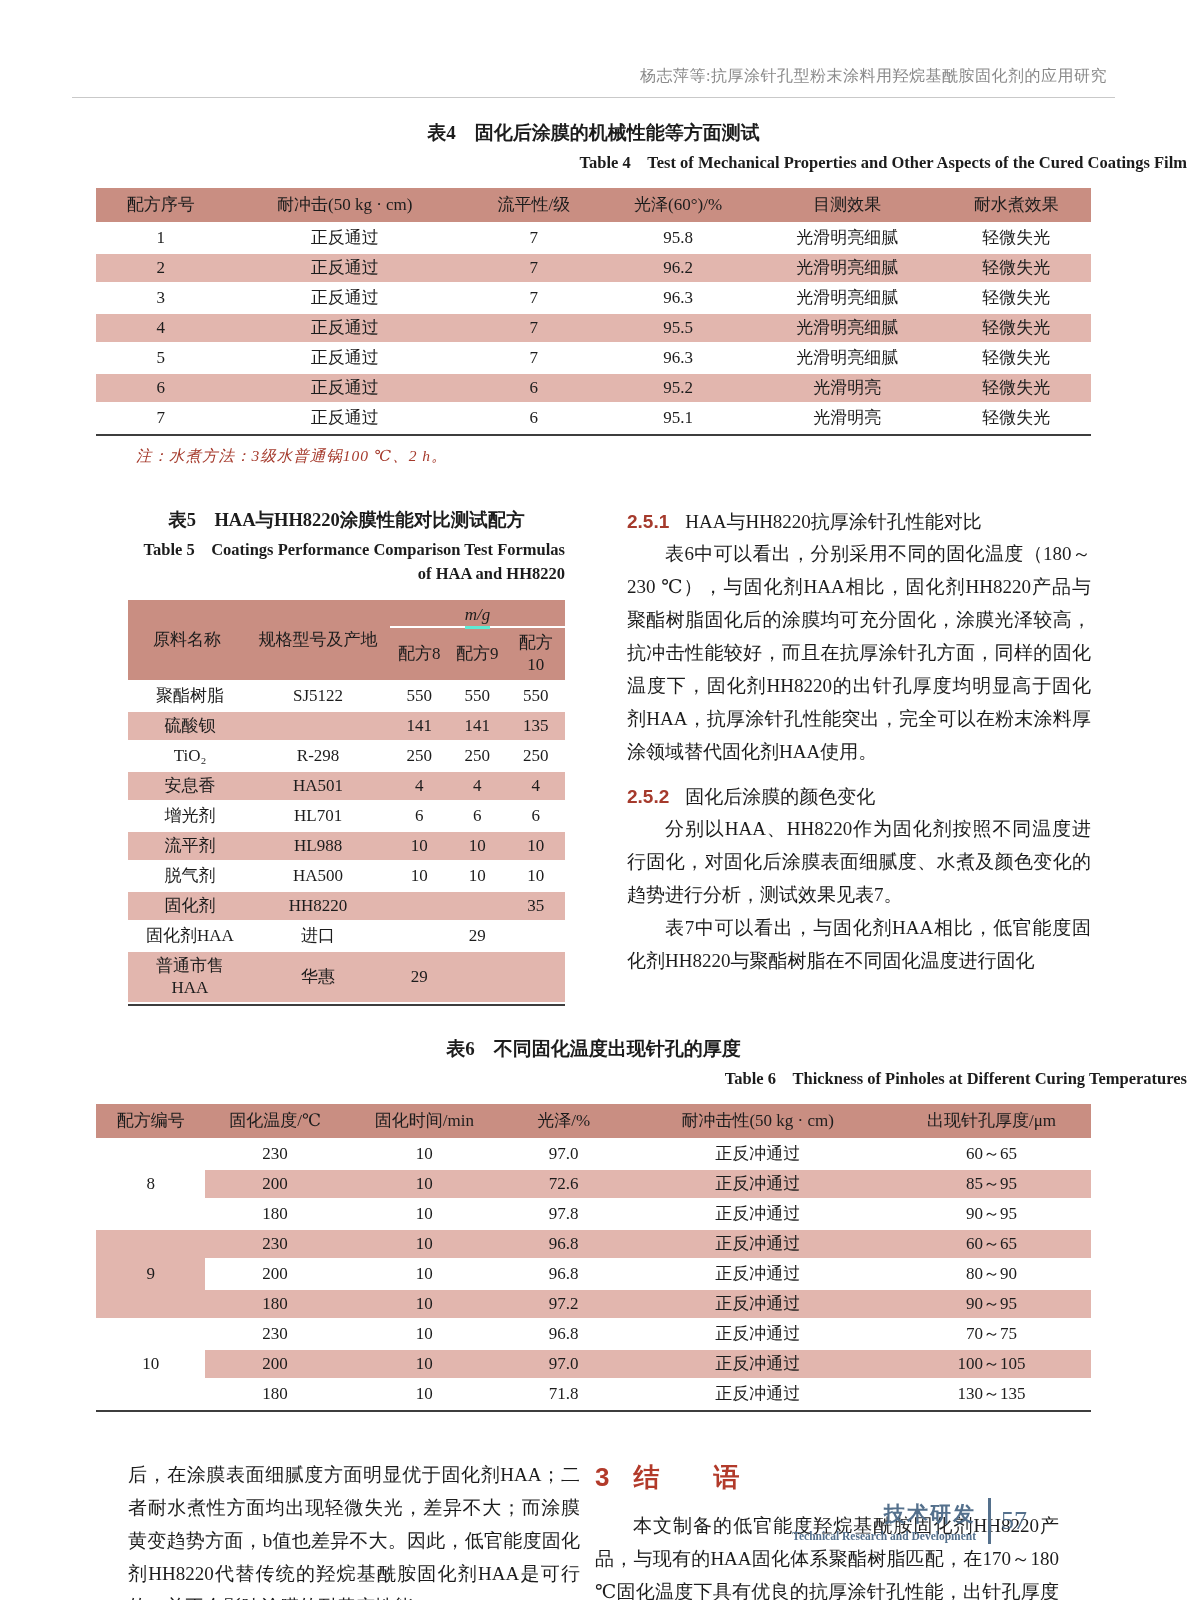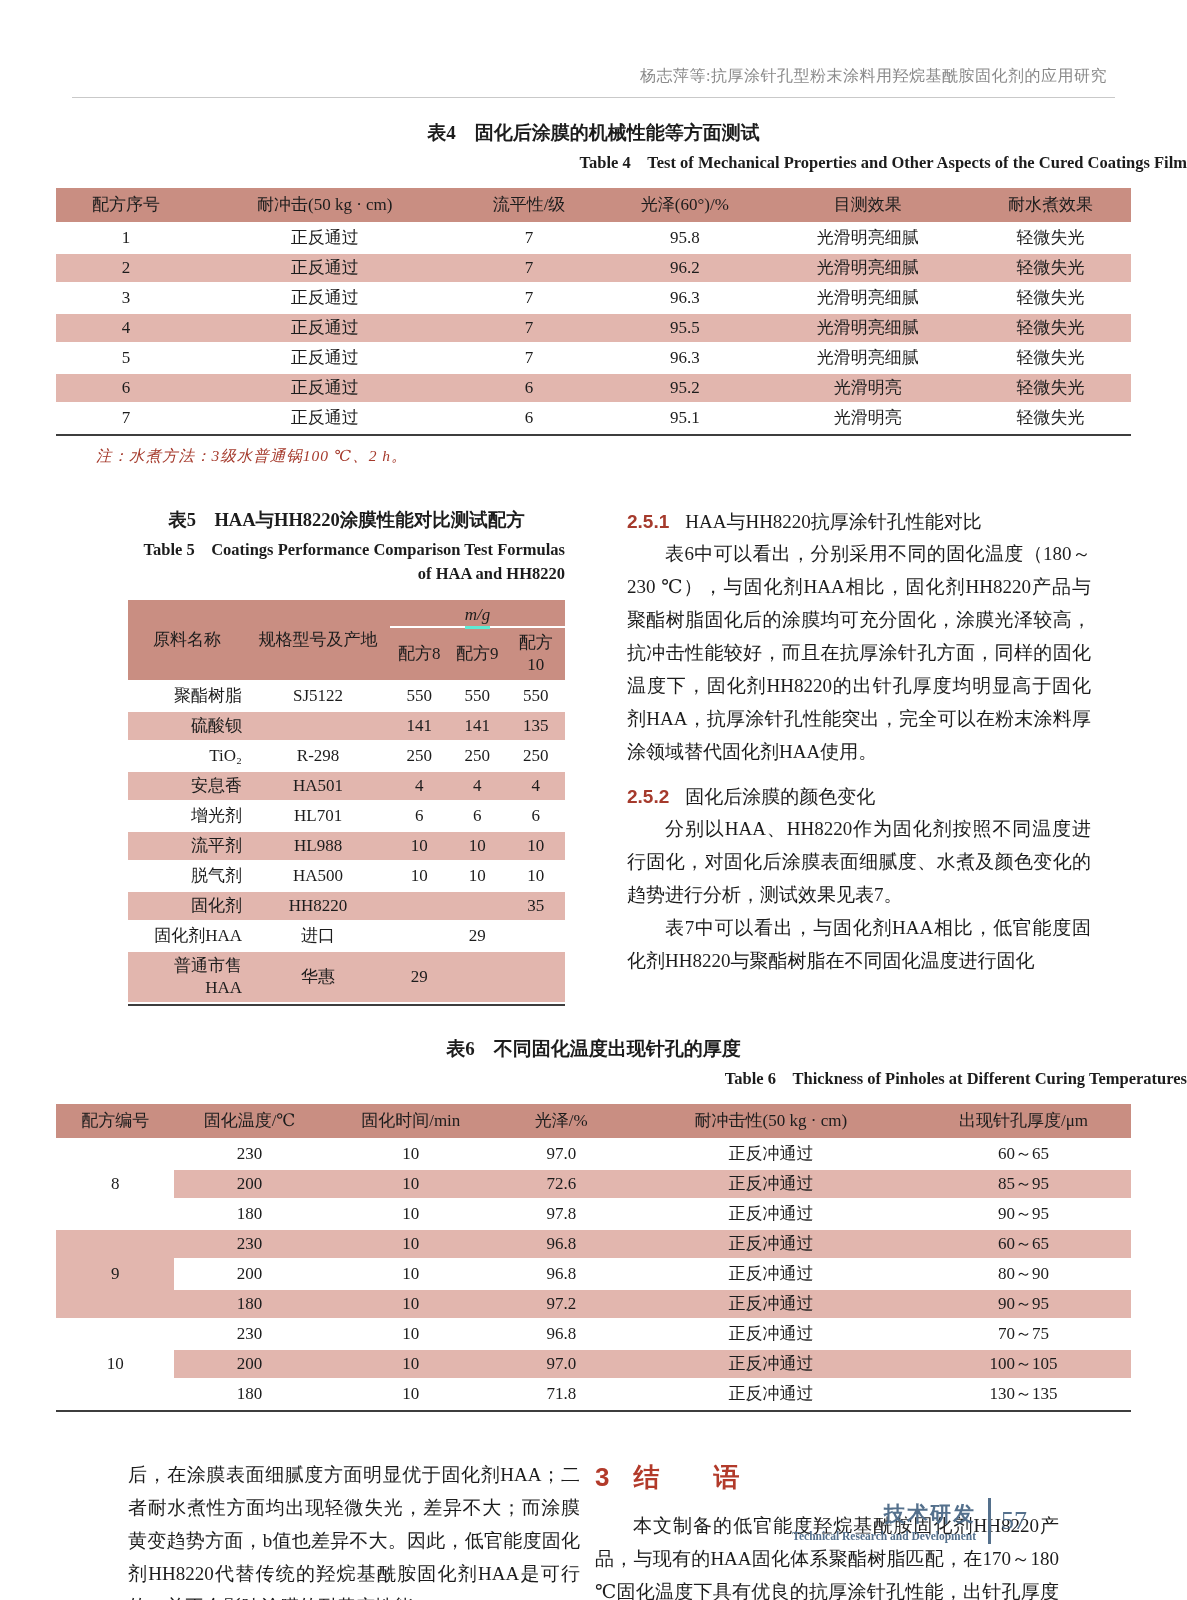--- a/index.html
+++ b/index.html
@@ -22,37 +22,37 @@
   .runhead{
     padding:66px 80px 10px 80px;
     text-align:right;font-size:16px;color:var(--gray);
     letter-spacing:.5px;
   }
   .headrule{margin:0 72px;border-bottom:1px solid #c9c9c9;}
   
   .cap-cn{ text-align:center;font-weight:bold;font-size:19px;margin-top:22px;}
   .cap-en{ text-align:right;font-weight:bold;font-size:16.5px;margin-top:6px;}
   
-  .content{padding:0 56px;}
+  .content{padding:0 96px;}
   table{border-collapse:separate;border-spacing:0 2px;width:100%;font-size:17px;}
   td,th{text-align:center;vertical-align:middle;padding:3px 4px;line-height:22px;font-weight:normal;}
   thead th{background:var(--rose);padding:6px 4px;}
   .stripe{background:var(--pink);}
   .tbl-wrap{border-bottom:2px solid #3d3d3d;margin-top:12px;}
   .note{
     margin:10px 0 0 40px;font-size:15.5px;color:var(--red);
     font-style:italic;letter-spacing:1px;
   }
   
   .cols{display:flex;padding:0 128px;margin-top:26px;align-items:flex-start;gap:32px;}
   .col-l{width:437px;flex:none;}
   .col-r{width:464px;flex:none;margin-left:30px;}
   .col-l .cap-cn{margin-top:14px;font-size:18.5px;}
   .col-l .cap-en{line-height:24px;}
-  .t5 td:first-child{text-align:right;padding-left:10px;}
+  .t5 td:first-child{text-align:center;padding-left:10px;}
   .t5 thead th{padding:4px;}
   .mg-head{font-style:italic;border-bottom:3px solid #5eead4;padding-bottom:2px;text-align:center;}
   .sub-h th{background:var(--rose);padding-top:2px;}
   
   .sec-head{margin-top:14px;font-size:19px;line-height:30px;}
   .sec-num{color:var(--red);font-family:"Liberation Sans","DejaVu Sans",sans-serif;font-weight:bold;margin-right:16px;}
   .para{
     font-size:19px;line-height:33px;text-align:justify;text-justify:inter-ideograph;
     text-indent:2em;
   }

